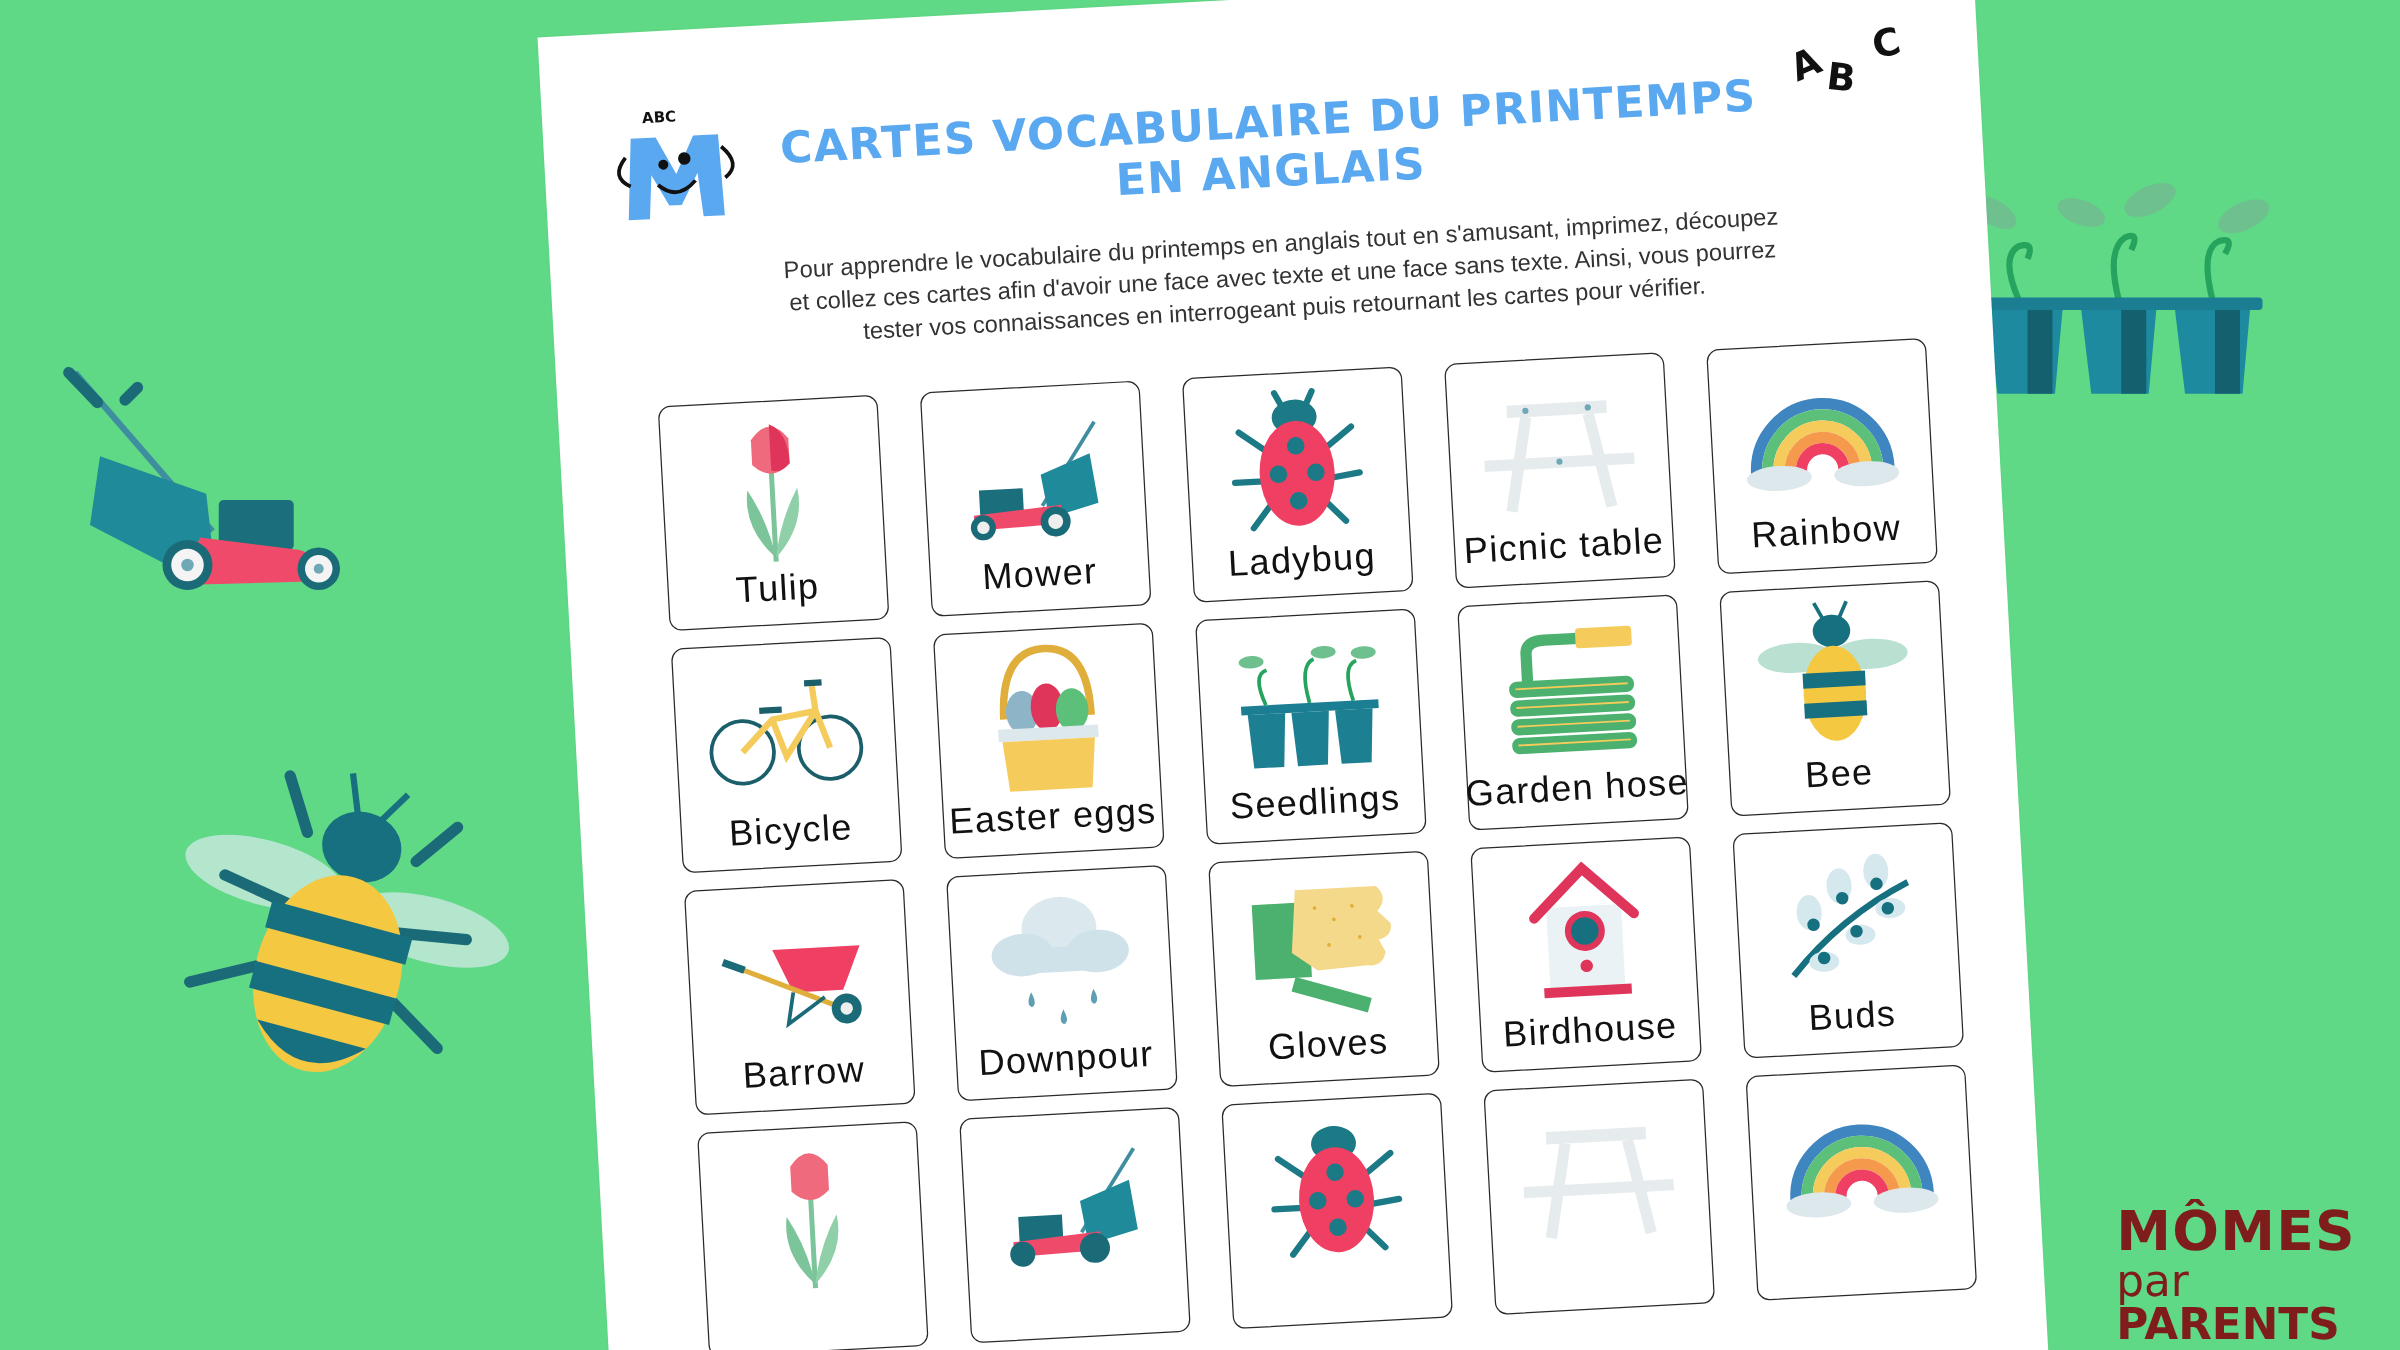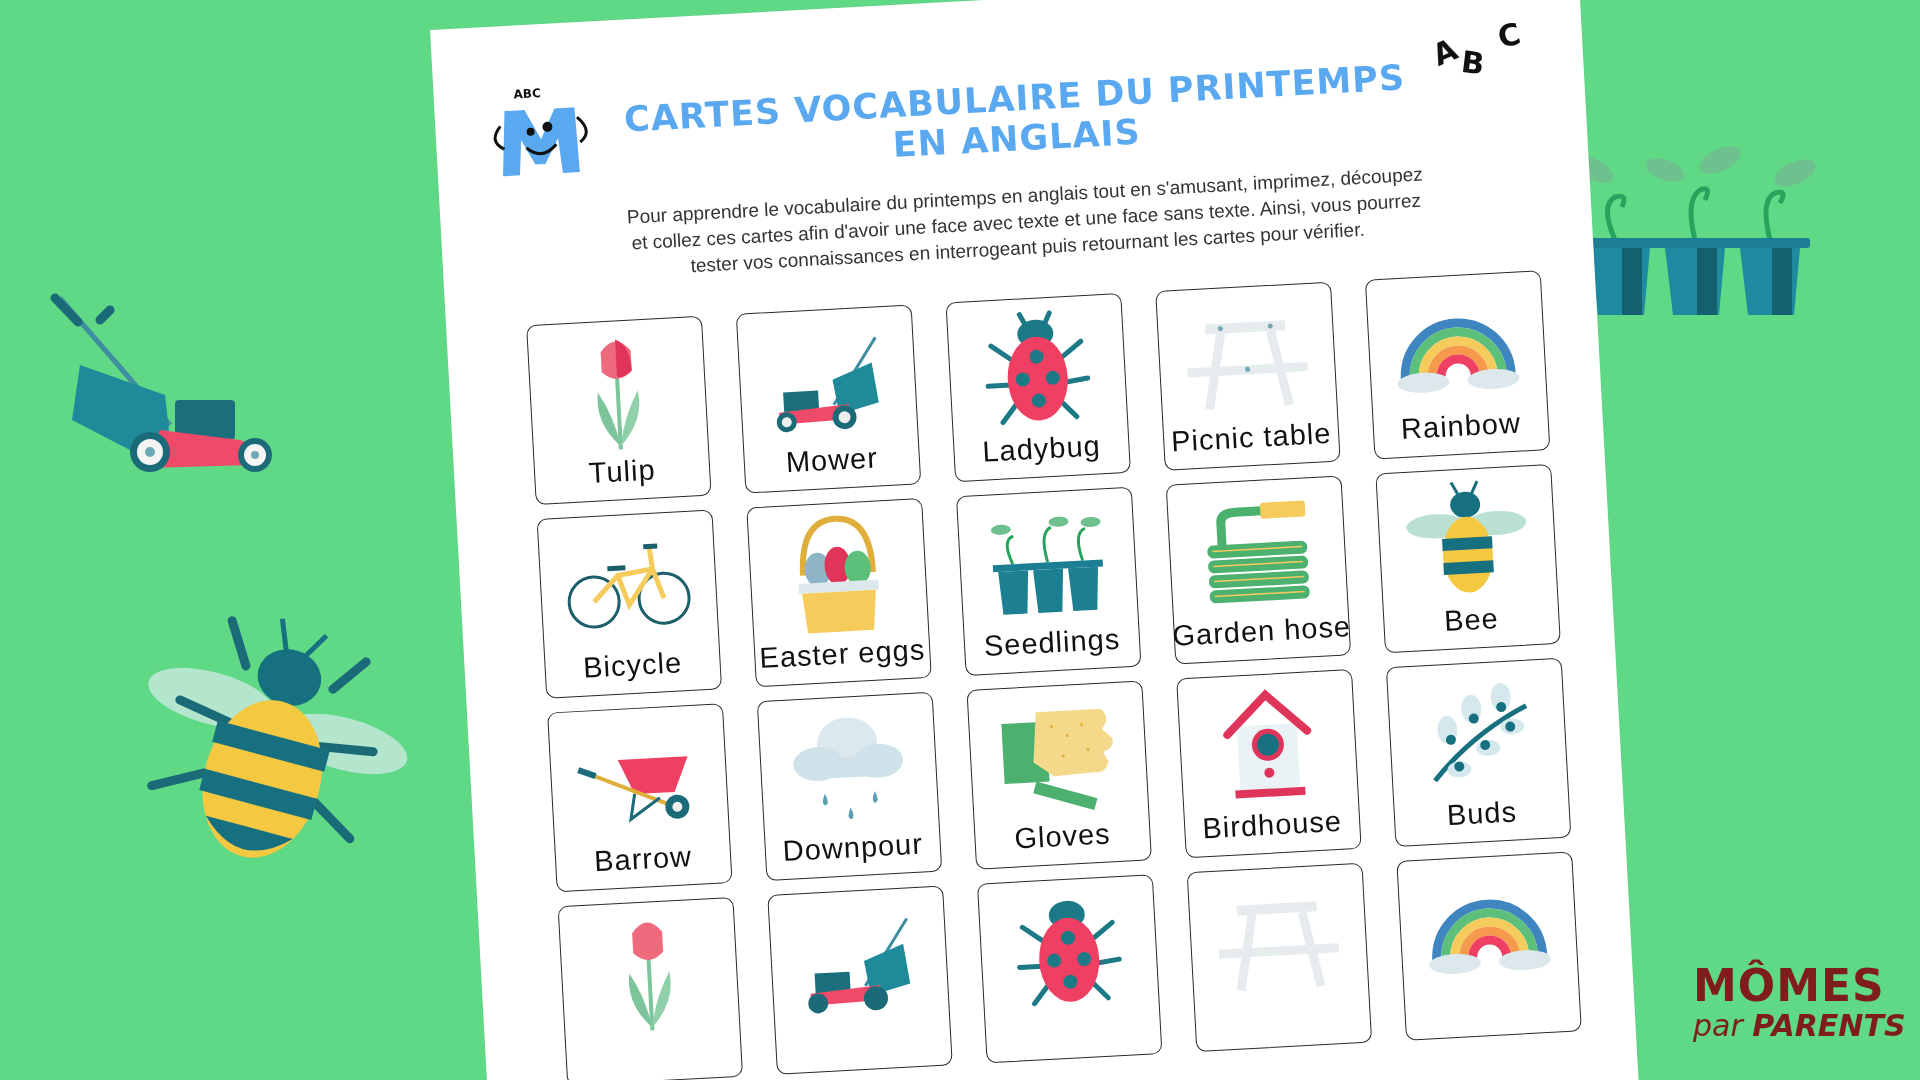--- a/index.html
+++ b/index.html
@@ -12,21 +12,21 @@
   .abc-top{position:absolute;right:55px;top:50px;font-family:"DejaVu Sans",sans-serif;font-weight:bold;font-size:30px;color:#111;}
   .abc-top span{display:inline-block;margin:0 6px;}
   .title{position:absolute;left:180px;right:170px;top:80px;text-align:center;color:#5aa9f0;font-family:"DejaVu Sans",sans-serif;font-weight:bold;font-size:35px;letter-spacing:1px;line-height:40px;text-transform:uppercase;}
   .intro{position:absolute;left:120px;right:100px;top:185px;text-align:center;color:#333;font-family:"Liberation Sans",sans-serif;font-size:19px;line-height:26px;}
   .grid{position:absolute;left:80px;top:300px;display:grid;grid-template-columns:repeat(5,176px);grid-auto-rows:180px;column-gap:34px;row-gap:14px;}
   .card{position:relative;border:1.5px solid #2a2a2a;border-radius:10px;background:#fff;display:flex;flex-direction:column;align-items:center;justify-content:flex-start;cursor:pointer;}
   .card .ic{width:130px;height:120px;margin-top:10px;display:flex;align-items:center;justify-content:center;}
   .card .lbl{font-family:"Liberation Sans",sans-serif;font-size:29px;color:#111;letter-spacing:1px;margin-top:4px;white-space:nowrap;}
   .logo{position:absolute;left:1693px;top:963px;color:#7f1d1d;font-family:"DejaVu Sans",sans-serif;}
   .logo .l1{font-weight:bold;font-size:44px;letter-spacing:1px;line-height:46px;}
-  .logo .l2{font-size:30px;line-height:34px;font-style:italic;}
+  .logo .l2{font-size:35px;line-height:34px;}
   .logo .l2 b{font-weight:bold;}
 </style>
 </head>
 <body>
 
 <svg class="deco" style="left:50px;top:290px" width="230" height="190" viewBox="0 0 230 190">
   <line x1="10" y1="8" x2="120" y2="135" stroke="#3f8ea0" stroke-width="5"></line>
   <line x1="5" y1="8" x2="28" y2="32" stroke="#1b6a78" stroke-width="9" stroke-linecap="round"></line>
   <line x1="50" y1="30" x2="60" y2="20" stroke="#1b6a78" stroke-width="9" stroke-linecap="round"></line>
   <path d="M30 75 L115 105 L120 150 L80 160 L22 130 Z" fill="#1f8a9a"></path>

